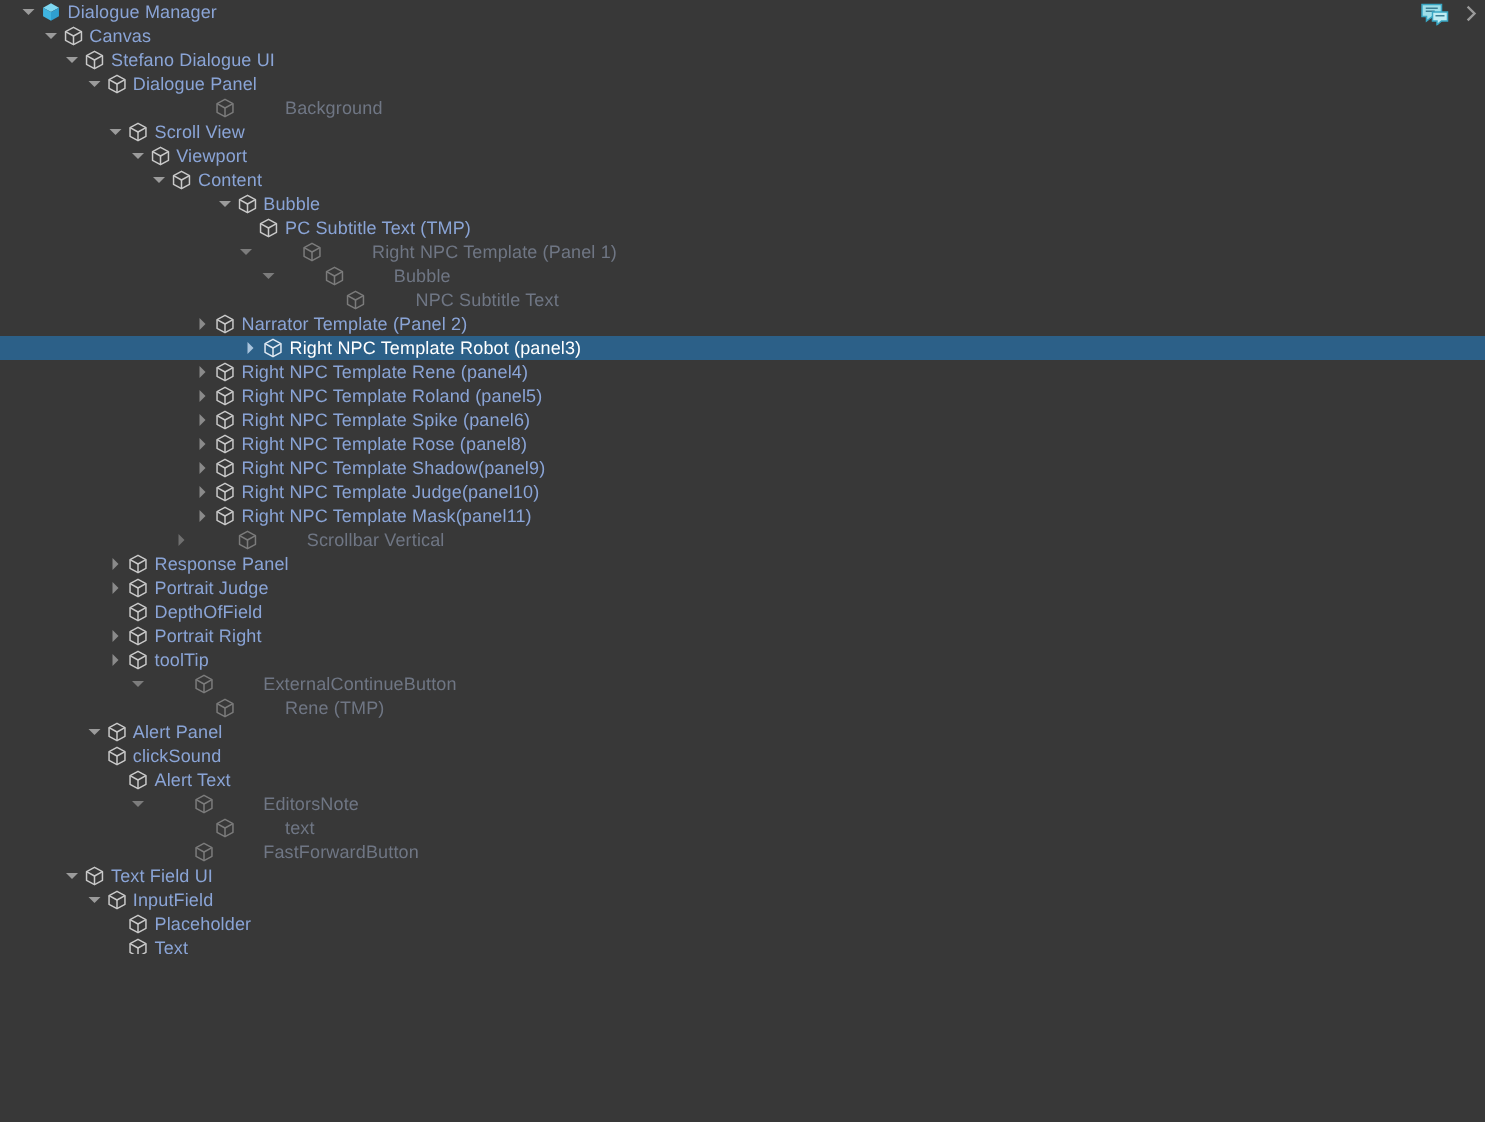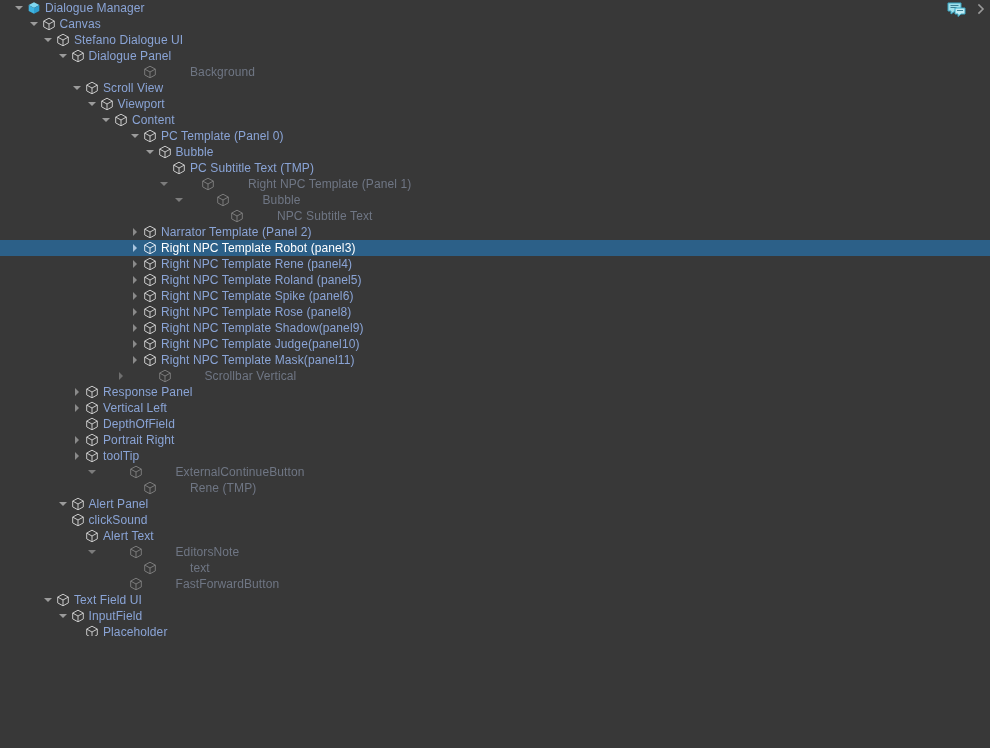--- a/index.html
+++ b/index.html
@@ -60,20 +60,21 @@
     white-space: nowrap;
     font-size: 12px;
     line-height: 16px;
     color: #8aa4d6;
     user-select: none;
   }
   .tree-row.dim { color: #6f7684; gap: 29px; }
   .tree-row.selected {
     background: #2c6088;
     color: #ffffff;
+    padding-left: 32px;
   }
 
   .row-indent { flex: 0 0 auto; height: 16px; }
 
   .twisty {
     flex: 0 0 auto;
     width: 14px; height: 16px;
     display: flex; align-items: center; justify-content: center;
   }
   .twisty i {
@@ -234,34 +235,20 @@
         <span class="go-icon">
           <svg width="14" height="14" viewBox="0 0 14 14" aria-hidden="true">
             <path d="M7 1.2 L12.3 4.1 L12.3 9.9 L7 12.8 L1.7 9.9 L1.7 4.1 Z" fill="none" stroke="#c9c9c9" stroke-width="1" stroke-linejoin="round"></path>
             <path d="M1.7 4.1 L7 7.0 L12.3 4.1" fill="none" stroke="#c9c9c9" stroke-width="1" stroke-linejoin="round"></path>
             <path d="M7 7.0 L7 12.8" fill="none" stroke="#c9c9c9" stroke-width="1"></path>
           </svg>
         </span>
         <span class="row-label">Content</span>
       </div>
       <div class="tree-row">
-        <span class="row-indent" style="width: 128px;"></span>
-        <span class="twisty expanded">
-          <i></i>
-        </span>
-        <span class="go-icon">
-          <svg width="14" height="14" viewBox="0 0 14 14" aria-hidden="true">
-            <path d="M7 1.2 L12.3 4.1 L12.3 9.9 L7 12.8 L1.7 9.9 L1.7 4.1 Z" fill="none" stroke="#c9c9c9" stroke-width="1" stroke-linejoin="round"></path>
-            <path d="M1.7 4.1 L7 7.0 L12.3 4.1" fill="none" stroke="#c9c9c9" stroke-width="1" stroke-linejoin="round"></path>
-            <path d="M7 7.0 L7 12.8" fill="none" stroke="#c9c9c9" stroke-width="1"></path>
-          </svg>
-        </span>
-        <span class="row-label">PC Template (Panel 0)</span>
-      </div>
-      <div class="tree-row">
         <span class="row-indent" style="width: 142.5px;"></span>
         <span class="twisty expanded">
           <i></i>
         </span>
         <span class="go-icon">
           <svg width="14" height="14" viewBox="0 0 14 14" aria-hidden="true">
             <path d="M7 1.2 L12.3 4.1 L12.3 9.9 L7 12.8 L1.7 9.9 L1.7 4.1 Z" fill="none" stroke="#c9c9c9" stroke-width="1" stroke-linejoin="round"></path>
             <path d="M1.7 4.1 L7 7.0 L12.3 4.1" fill="none" stroke="#c9c9c9" stroke-width="1" stroke-linejoin="round"></path>
             <path d="M7 7.0 L7 12.8" fill="none" stroke="#c9c9c9" stroke-width="1"></path>
           </svg>
@@ -479,21 +466,21 @@
         <span class="twisty collapsed">
           <i></i>
         </span>
         <span class="go-icon">
           <svg width="14" height="14" viewBox="0 0 14 14" aria-hidden="true">
             <path d="M7 1.2 L12.3 4.1 L12.3 9.9 L7 12.8 L1.7 9.9 L1.7 4.1 Z" fill="none" stroke="#c9c9c9" stroke-width="1" stroke-linejoin="round"></path>
             <path d="M1.7 4.1 L7 7.0 L12.3 4.1" fill="none" stroke="#c9c9c9" stroke-width="1" stroke-linejoin="round"></path>
             <path d="M7 7.0 L7 12.8" fill="none" stroke="#c9c9c9" stroke-width="1"></path>
           </svg>
         </span>
-        <span class="row-label">Vertical Left</span>
+        <span class="row-label">Portrait Judge</span>
       </div>
       <div class="tree-row">
         <span class="row-indent" style="width: 70px;"></span>
         <span class="twisty none"></span>
         <span class="go-icon">
           <svg width="14" height="14" viewBox="0 0 14 14" aria-hidden="true">
             <path d="M7 1.2 L12.3 4.1 L12.3 9.9 L7 12.8 L1.7 9.9 L1.7 4.1 Z" fill="none" stroke="#c9c9c9" stroke-width="1" stroke-linejoin="round"></path>
             <path d="M1.7 4.1 L7 7.0 L12.3 4.1" fill="none" stroke="#c9c9c9" stroke-width="1" stroke-linejoin="round"></path>
             <path d="M7 7.0 L7 12.8" fill="none" stroke="#c9c9c9" stroke-width="1"></path>
           </svg>

